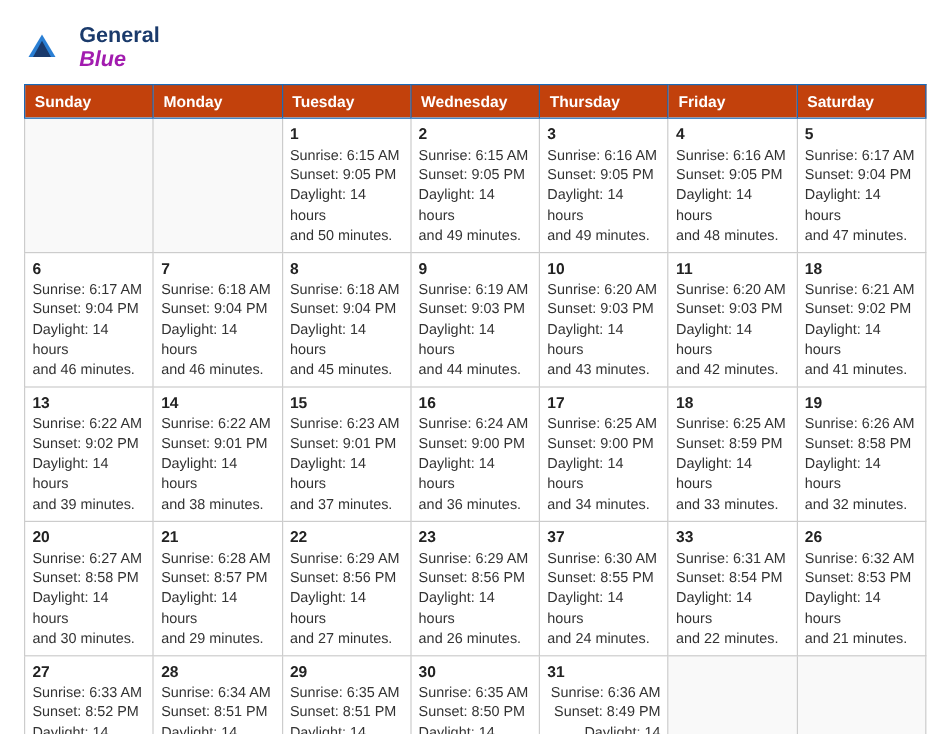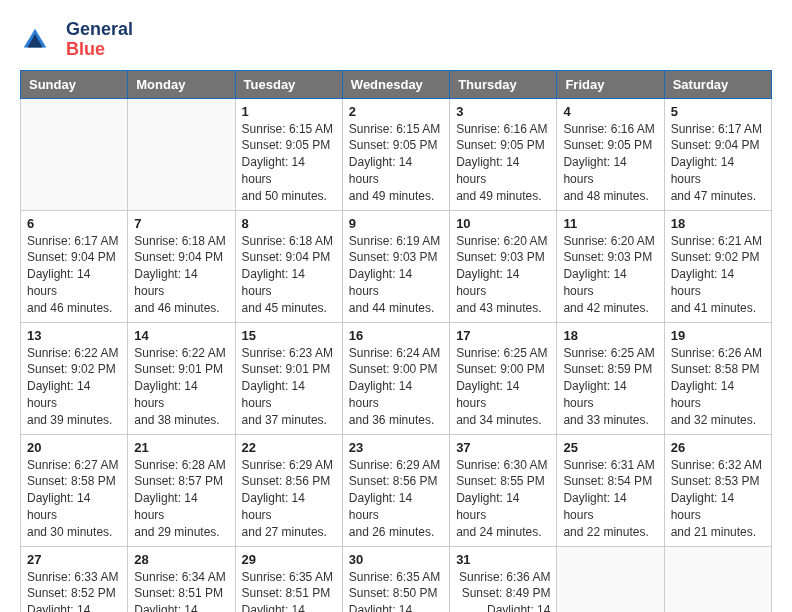--- a/index.html
+++ b/index.html
@@ -21,21 +21,22 @@
       align-items: center;
       gap: 16px;
     }
     .logo-text {
       font-size: 18px;
       font-weight: bold;
       color: #1a3a6b;
       line-height: 1.1;
     }
     .logo-text span {
-      color: #ef4444;
+      color: #a21caf;
+      font-style: italic;
     }
     .logo-icon {
       width: 30px;
       height: 30px;
     }
     .title-area {
       text-align: right;
     }
     .month-title {
       font-size: 36px;
@@ -45,21 +46,21 @@
     .location-title {
       font-size: 16px;
       color: #333;
     }
     .calendar {
       width: 100%;
       border-collapse: collapse;
       border: 1px solid #ccc;
     }
     .calendar th {
-      background-color: #737373;
+      background-color: #c2410c;
       color: #fff;
       padding: 6px 8px;
       font-size: 13px;
       font-weight: bold;
       text-align: left;
       border: 1px solid #1a6ab8;
     }
     .calendar td {
       vertical-align: top;
       padding: 5px 6px;
@@ -293,21 +294,21 @@
 and 26 minutes.</div>
         </td>
         <td>
           <span class="day-number">37</span>
           <div class="day-info" style="white-space: pre-line;">Sunrise: 6:30 AM
 Sunset: 8:55 PM
 Daylight: 14 hours
 and 24 minutes.</div>
         </td>
         <td>
-          <span class="day-number">25</span>
+          <span class="day-number">33</span>
           <div class="day-info" style="white-space: pre-line;">Sunrise: 6:31 AM
 Sunset: 8:54 PM
 Daylight: 14 hours
 and 22 minutes.</div>
         </td>
         <td>
           <span class="day-number">26</span>
           <div class="day-info" style="white-space: pre-line;">Sunrise: 6:32 AM
 Sunset: 8:53 PM
 Daylight: 14 hours

